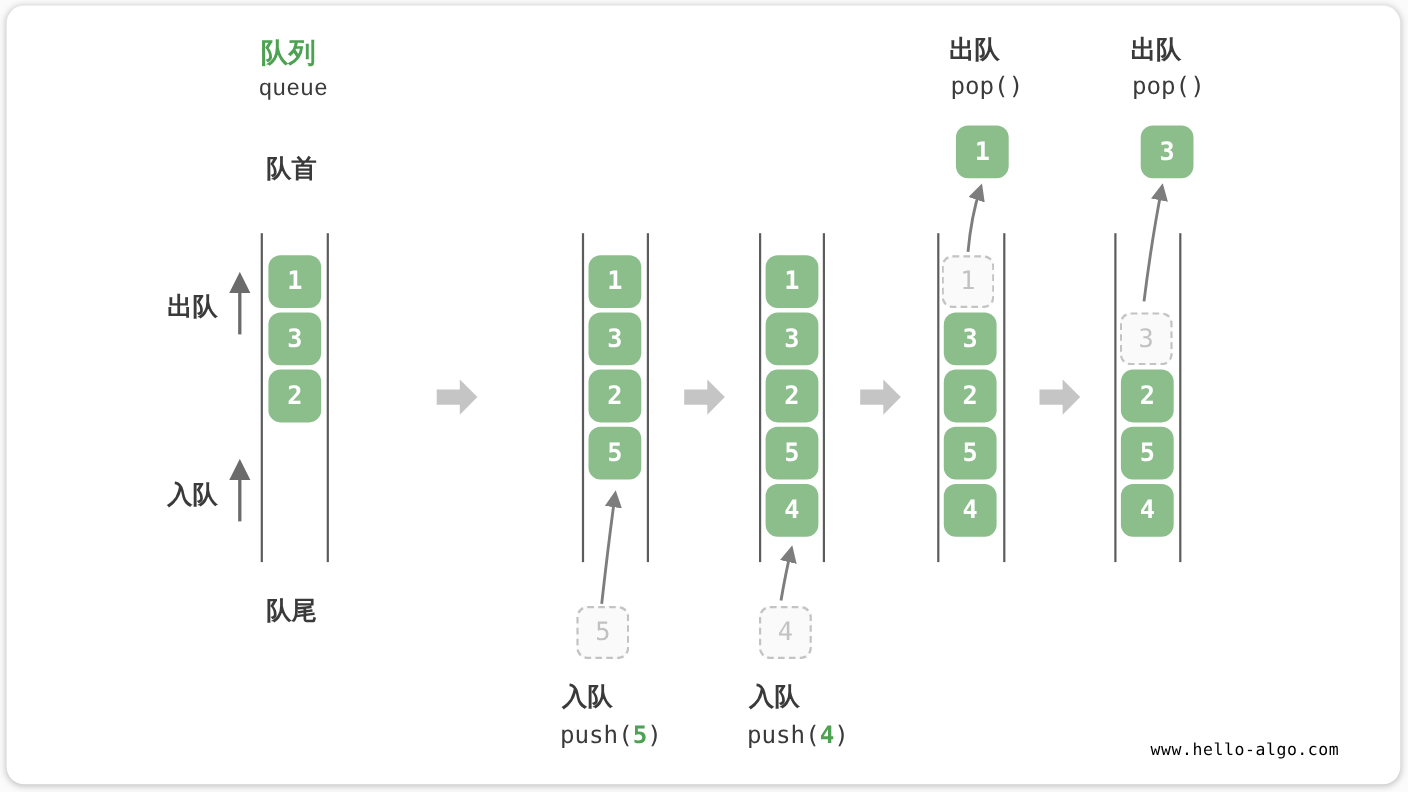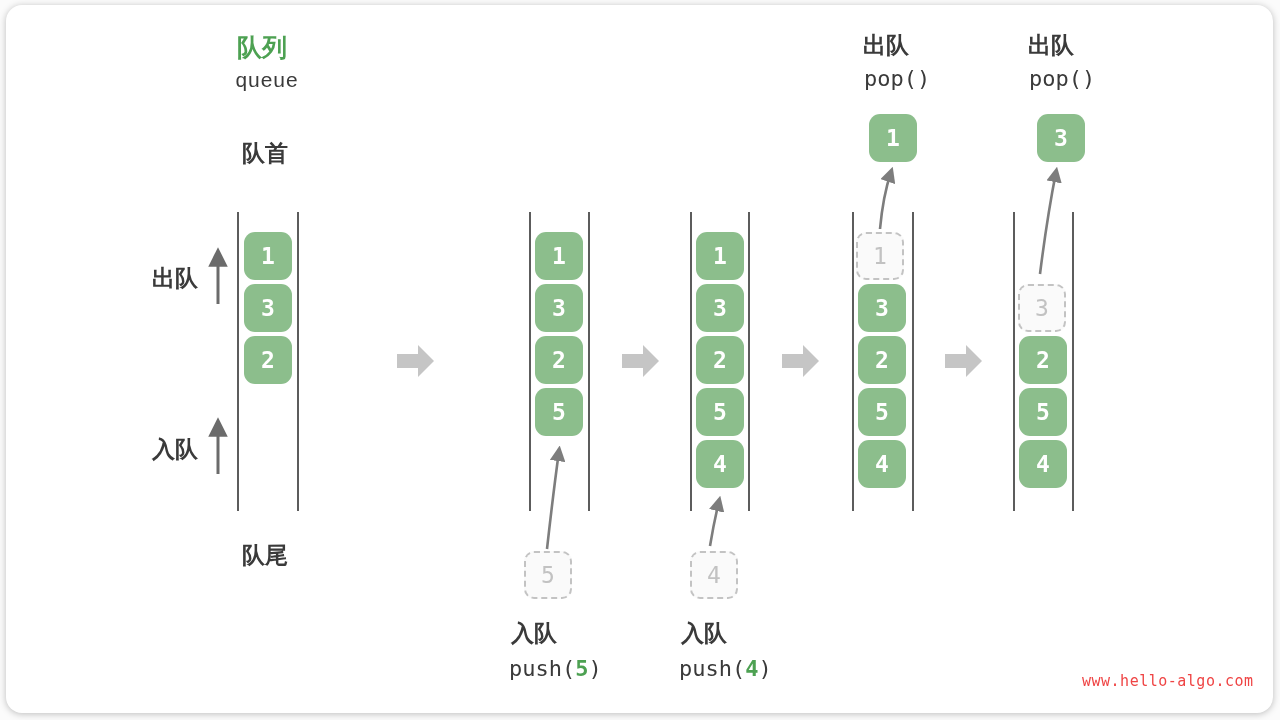--- a/index.html
+++ b/index.html
@@ -11,21 +11,21 @@
        font-family:"DejaVu Sans Mono",monospace;font-weight:bold;font-size:23px;
        display:flex;align-items:center;justify-content:center;}
   .ghost{position:absolute;width:44px;height:44px;border-radius:10px;background:#fafafa;border:2px dashed #c3c3c3;
        color:#c2c2c2;font-family:"DejaVu Sans Mono",monospace;font-size:23px;
        display:flex;align-items:center;justify-content:center;}
   .cn{position:absolute;color:#3a3a3a;font-weight:bold;font-size:23px;white-space:nowrap;}
   .mono{position:absolute;color:#3a3a3a;font-family:"DejaVu Sans Mono",monospace;font-size:22px;white-space:nowrap;}
   .title-zh{position:absolute;left:237px;top:31px;color:#4DA152;font-weight:bold;font-size:25px;}
   .title-en{position:absolute;left:235px;top:70px;color:#3a3a3a;font-family:Liberation Mono, monospace;font-size:21px;}
   .green-digit{color:#4DA152;font-weight:bold;}
-  .watermark{position:absolute;left:1046px;top:672px;color:#ef4444;font-family:"DejaVu Sans Mono",monospace;font-size:15px;letter-spacing:.5px;margin-left:36px;}
+  .watermark{position:absolute;left:1046px;top:672px;color:#000000;font-family:"DejaVu Sans Mono",monospace;font-size:15px;letter-spacing:.5px;}
 </style>
 </head>
 <body>
 
 <div class="canvas">
   <div class="card"></div>
 
   <svg class="overlay" width="1280" height="720">
     <defs>
       <marker id="ahd" viewBox="0 0 10 10" refX="6.5" refY="5" markerWidth="6.5" markerHeight="6.5" orient="auto">

